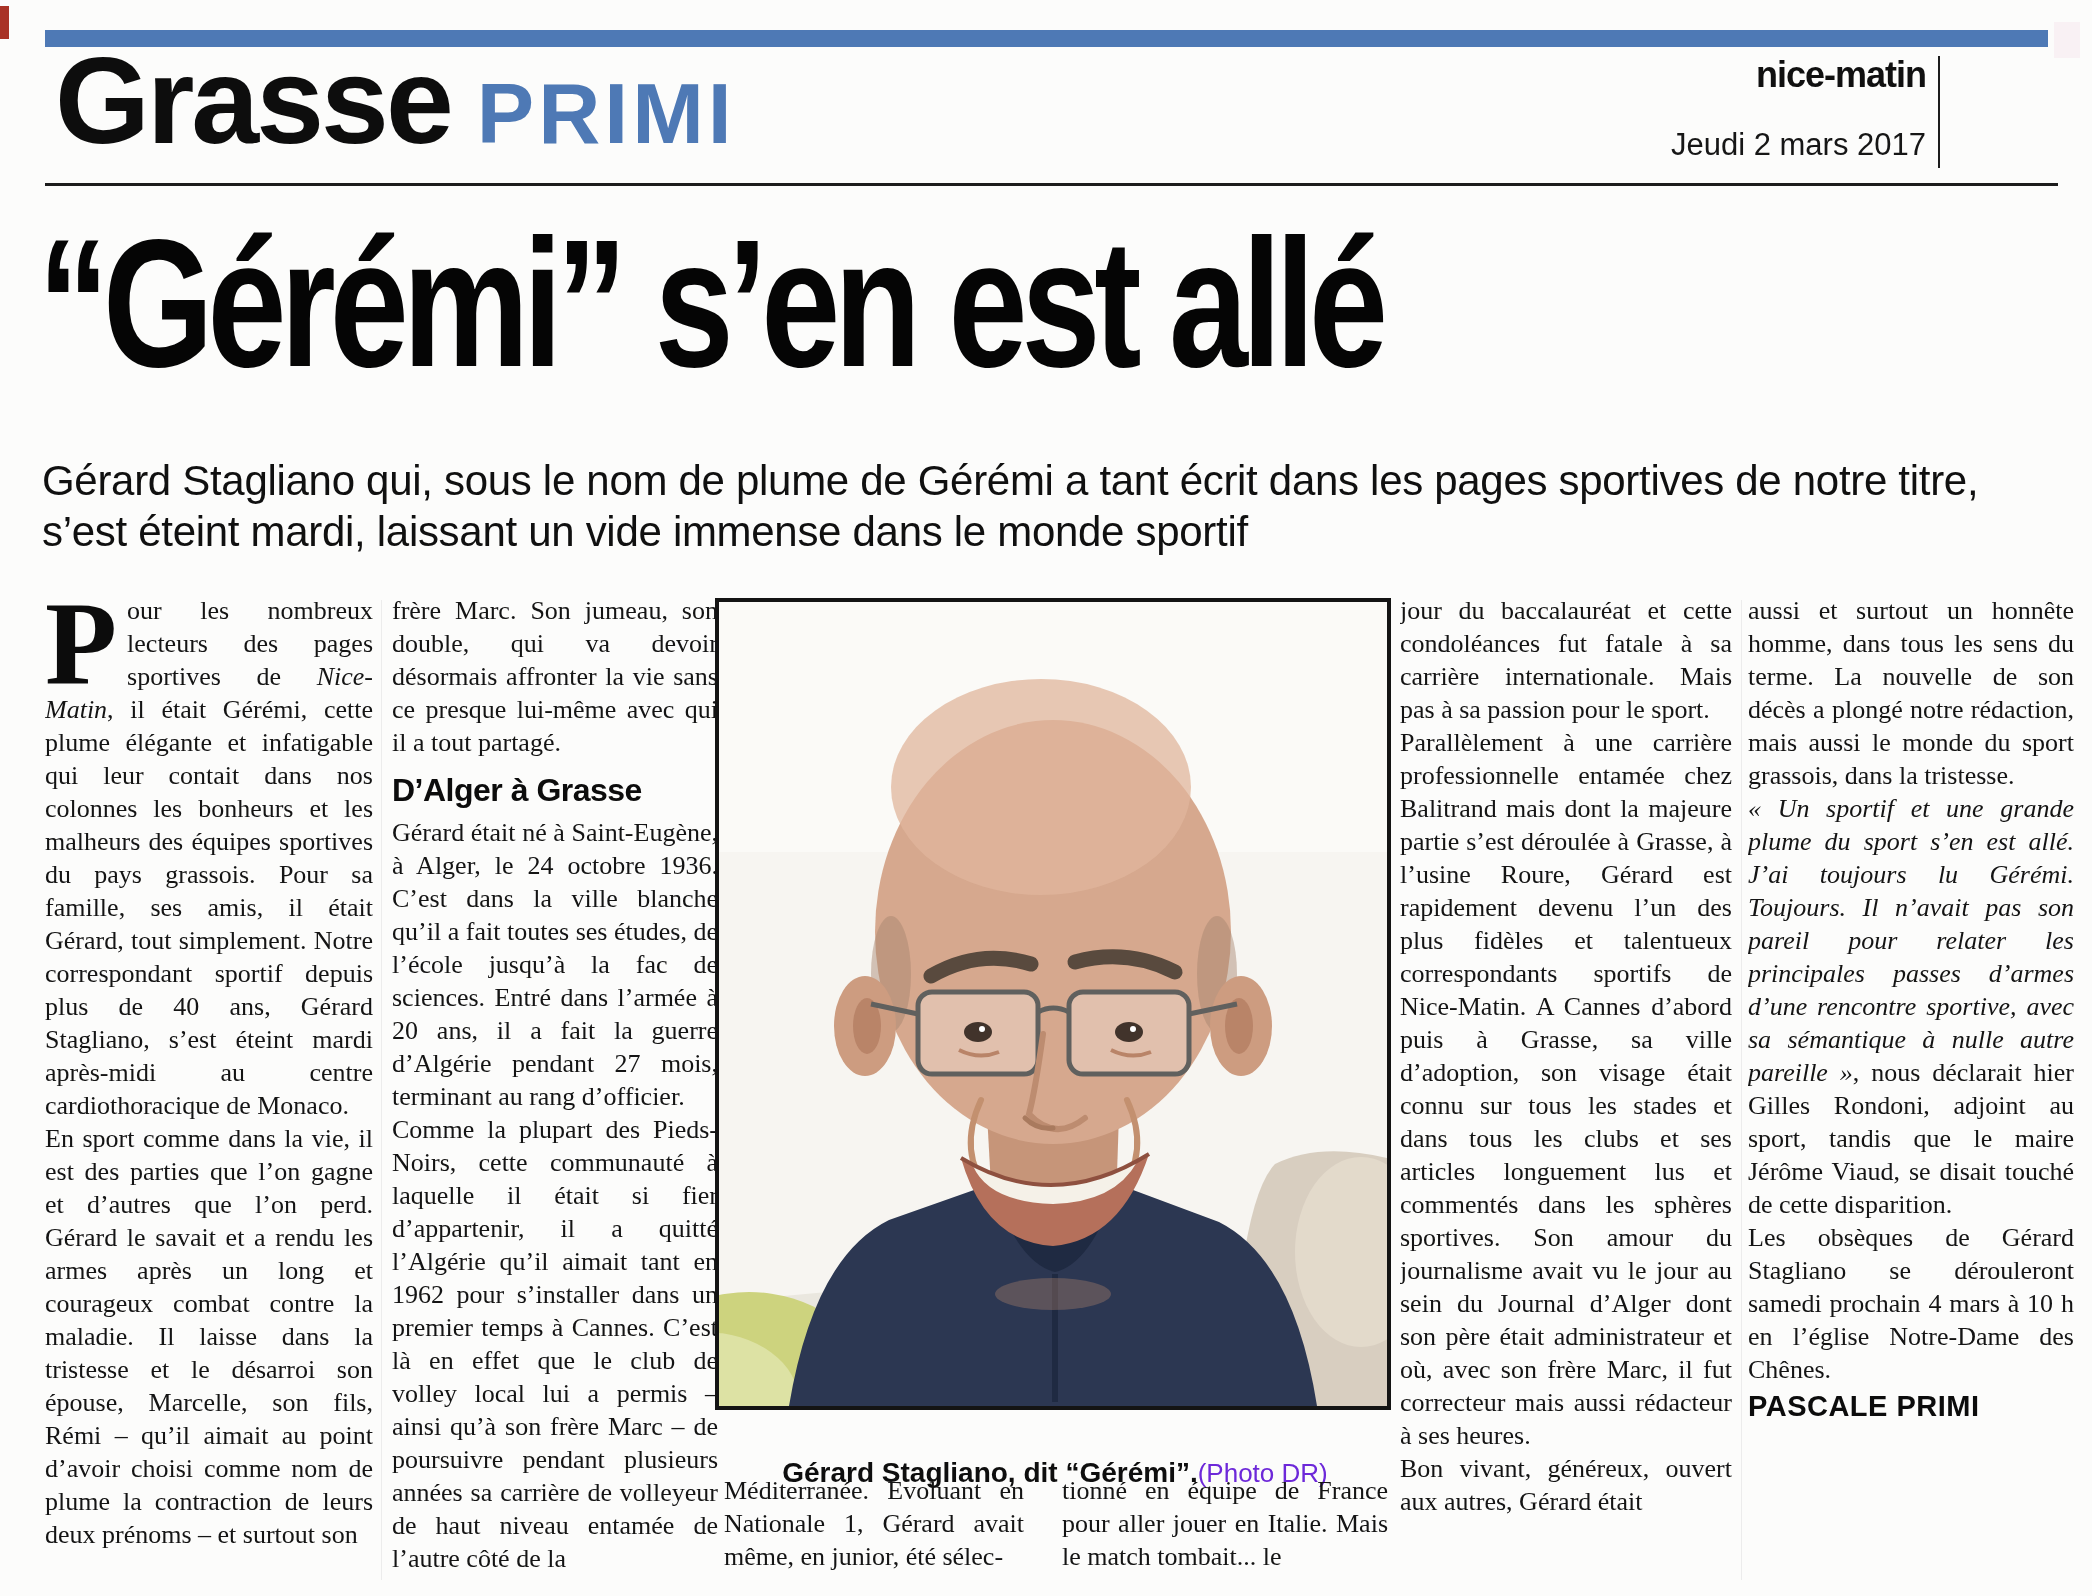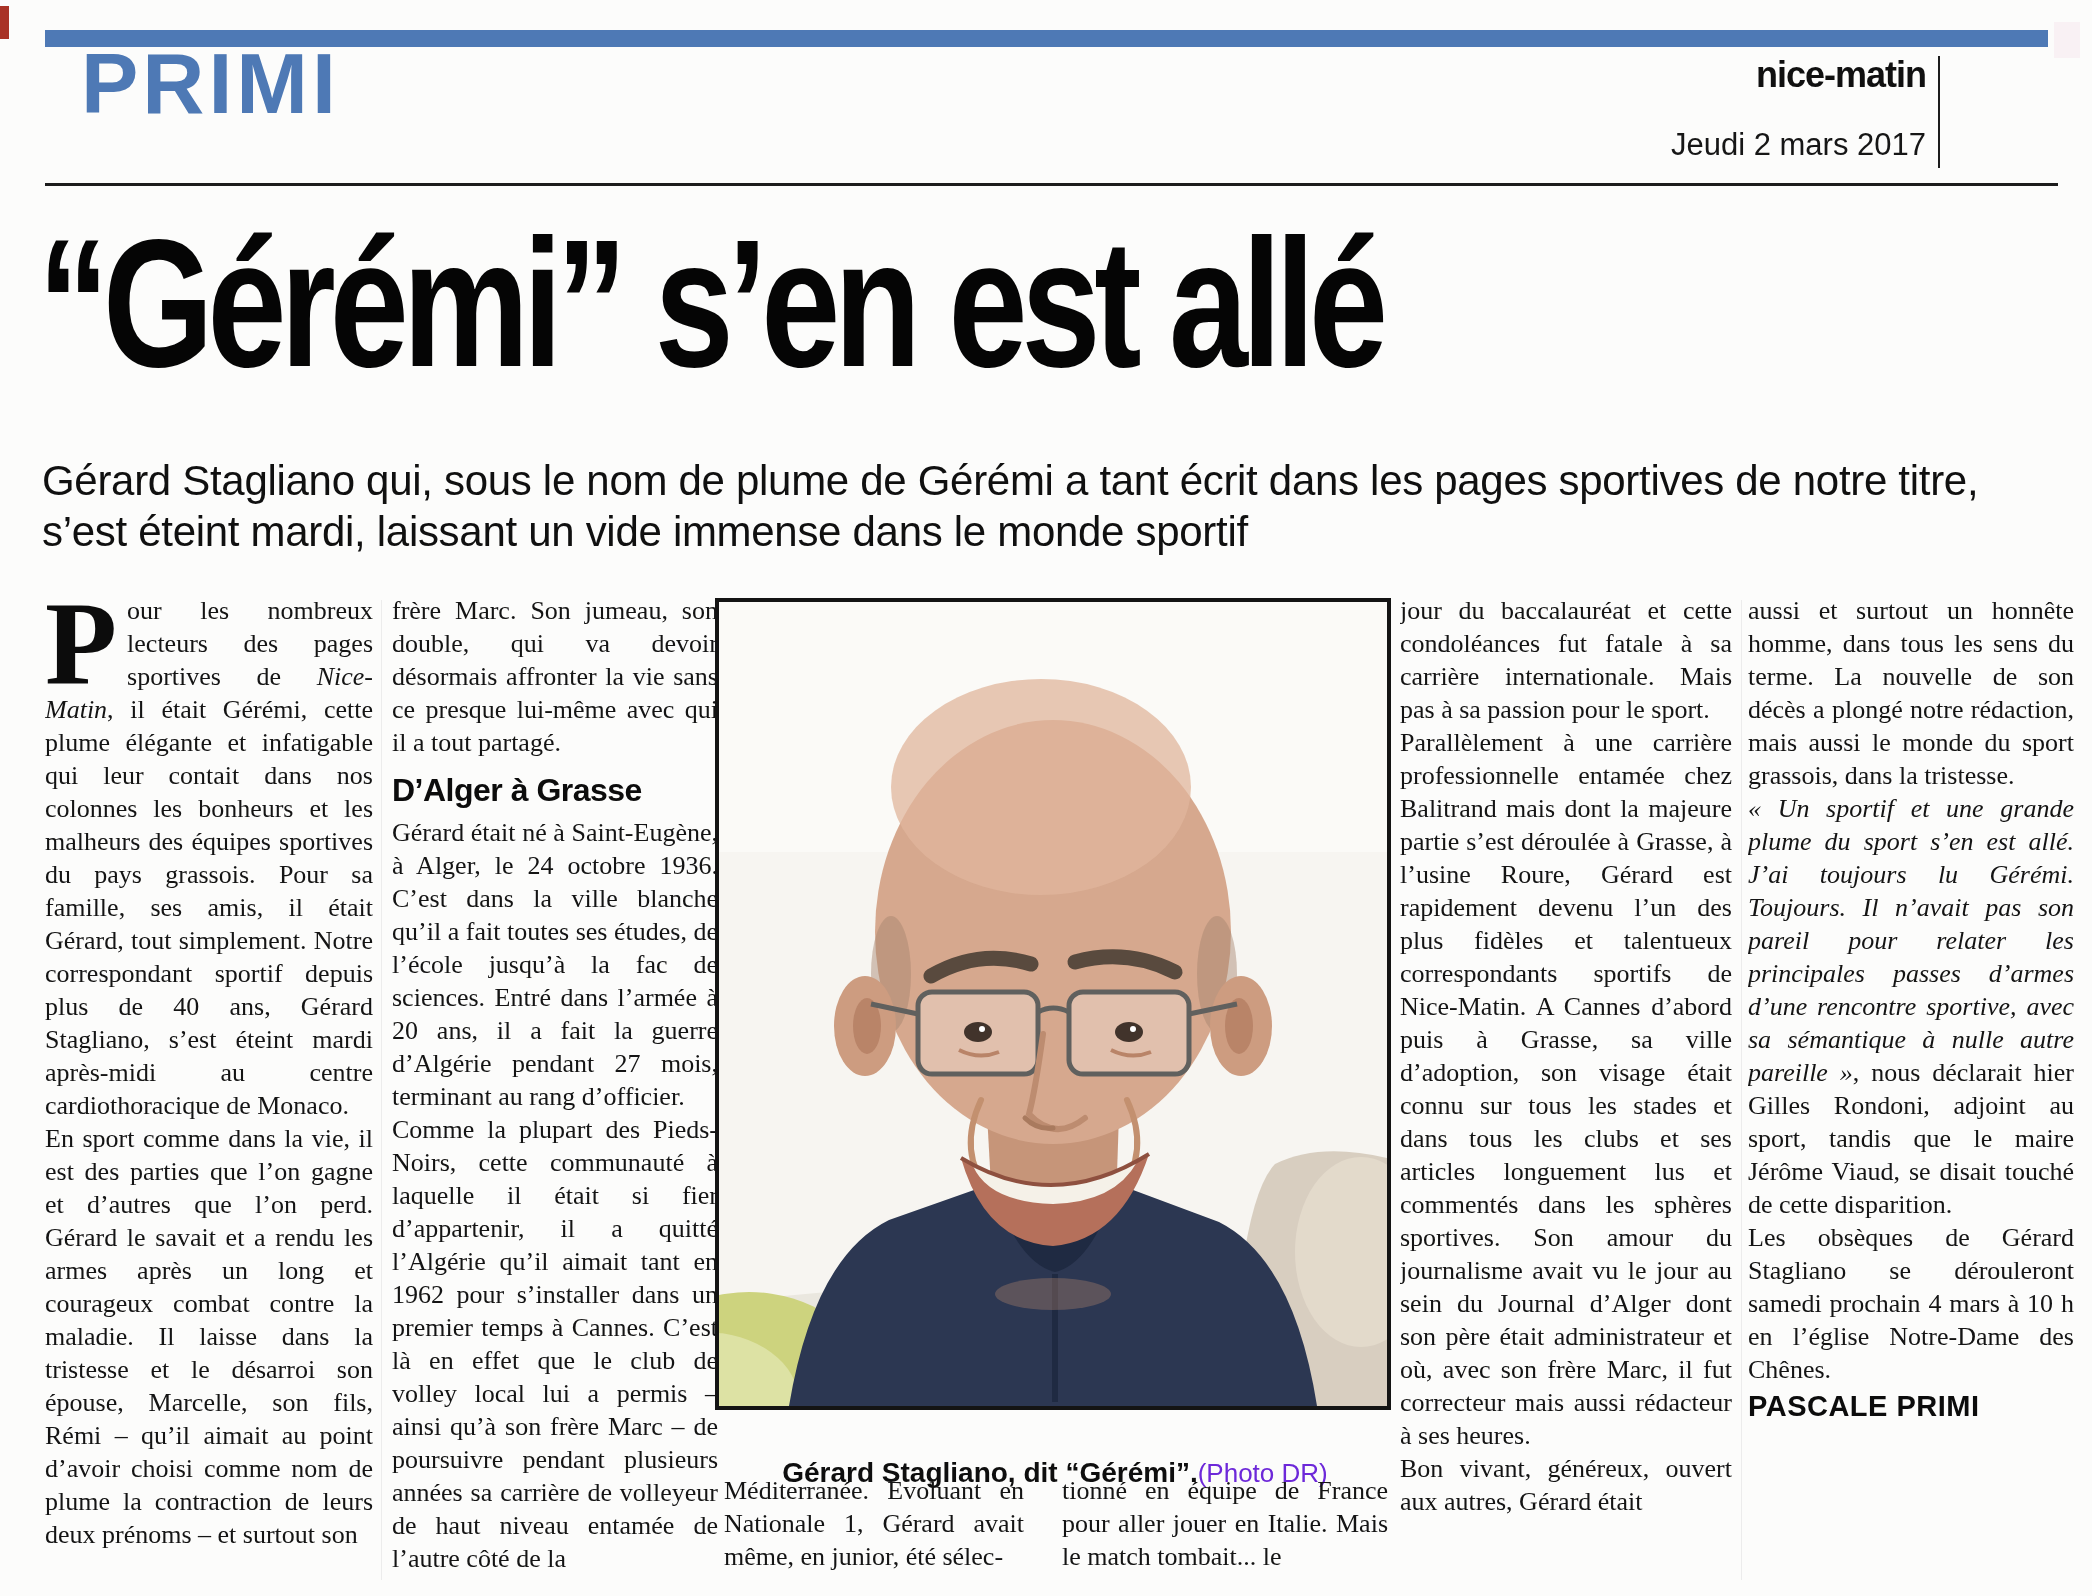--- a/index.html
+++ b/index.html
@@ -69,20 +69,21 @@
 </head>
 <body>
 
 <div class="page">
 
   <div class="corner-mark"></div>
   <div class="corner-smudge"></div>
 
   <div class="blue-bar"></div>
   <div class="section-line">
+    <span class="section-title">Grasse</span>
     <span class="section-sub">PRIMI</span>
   </div>
   <div class="edition-block">
     <div class="edition-name">nice-matin</div>
     <div class="edition-date">Jeudi 2 mars 2017</div>
   </div>
   <div class="edition-rule"></div>
   <div class="header-rule"></div>
 
   <h1 class="headline">“Gérémi” s’en est allé</h1>

